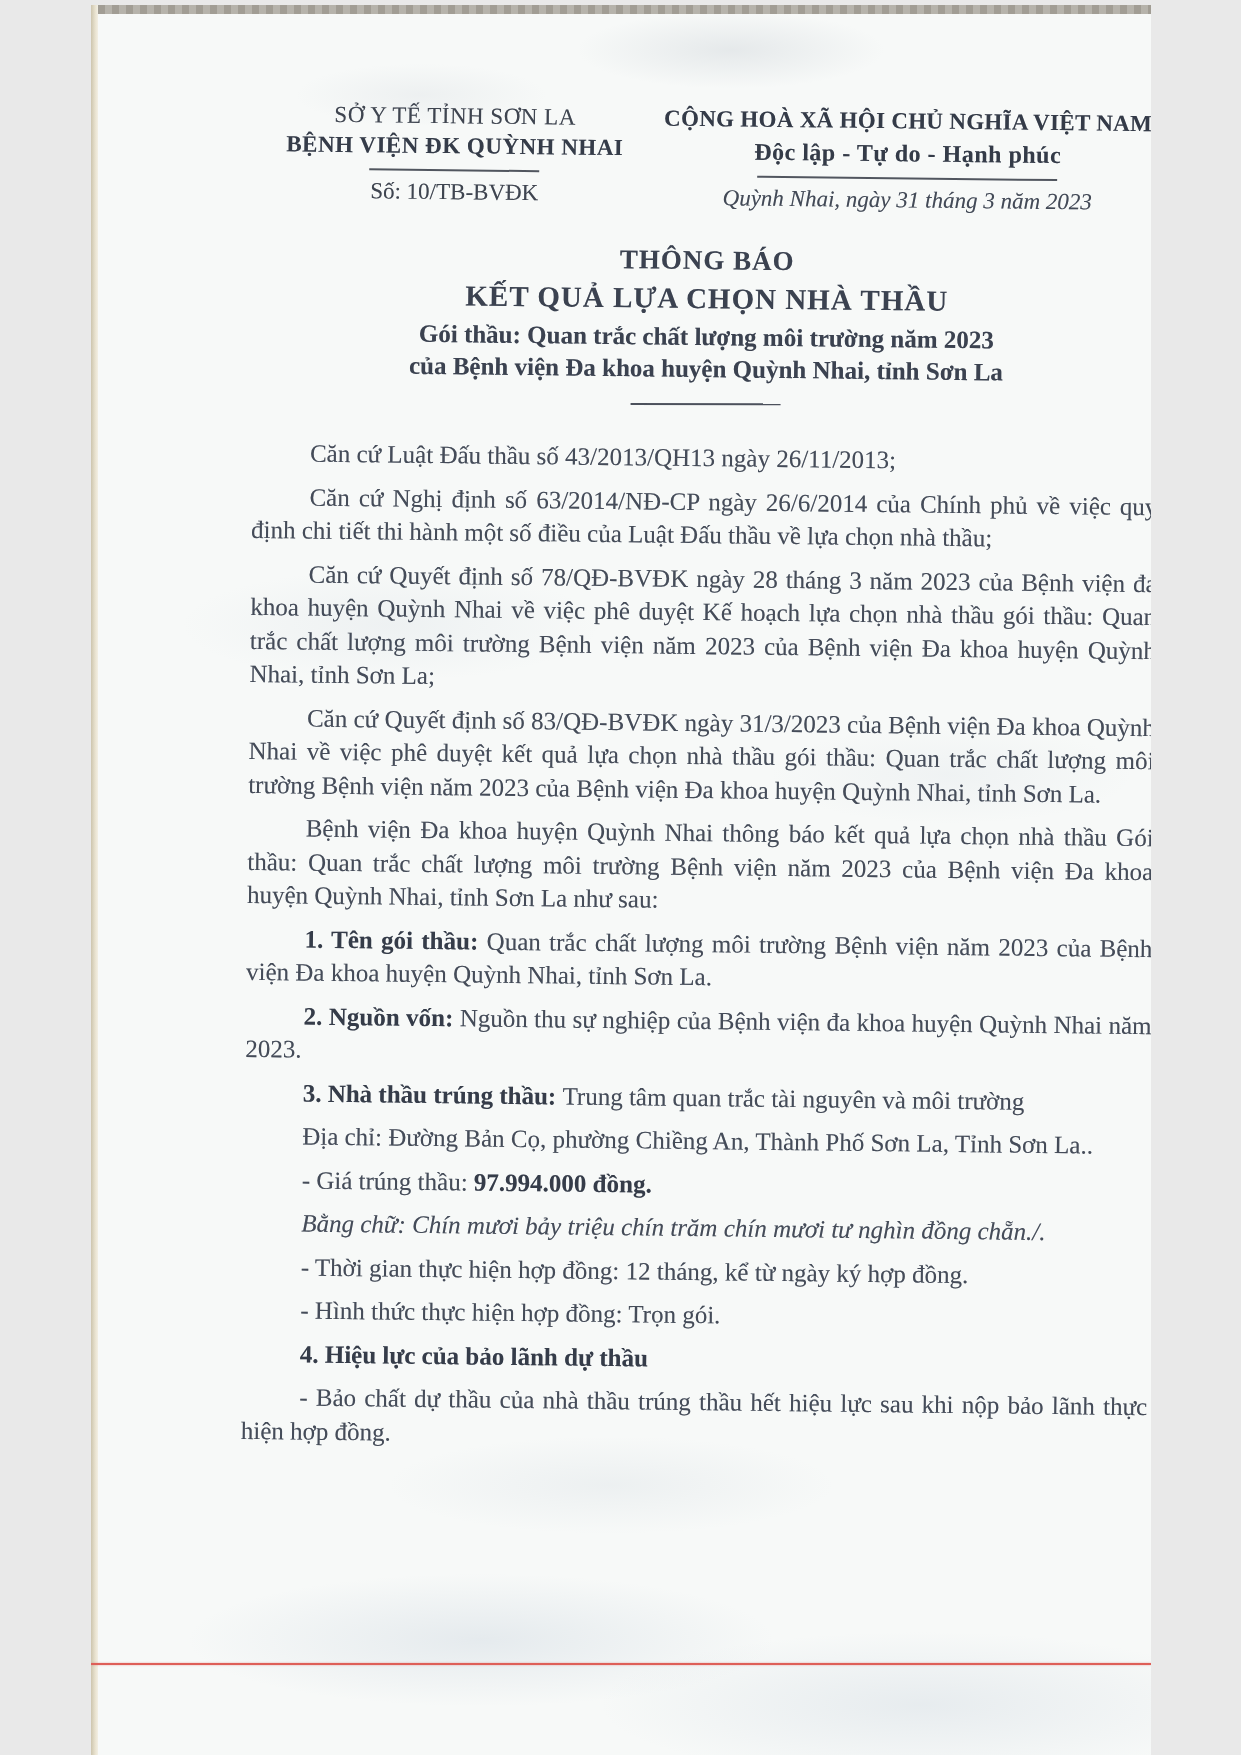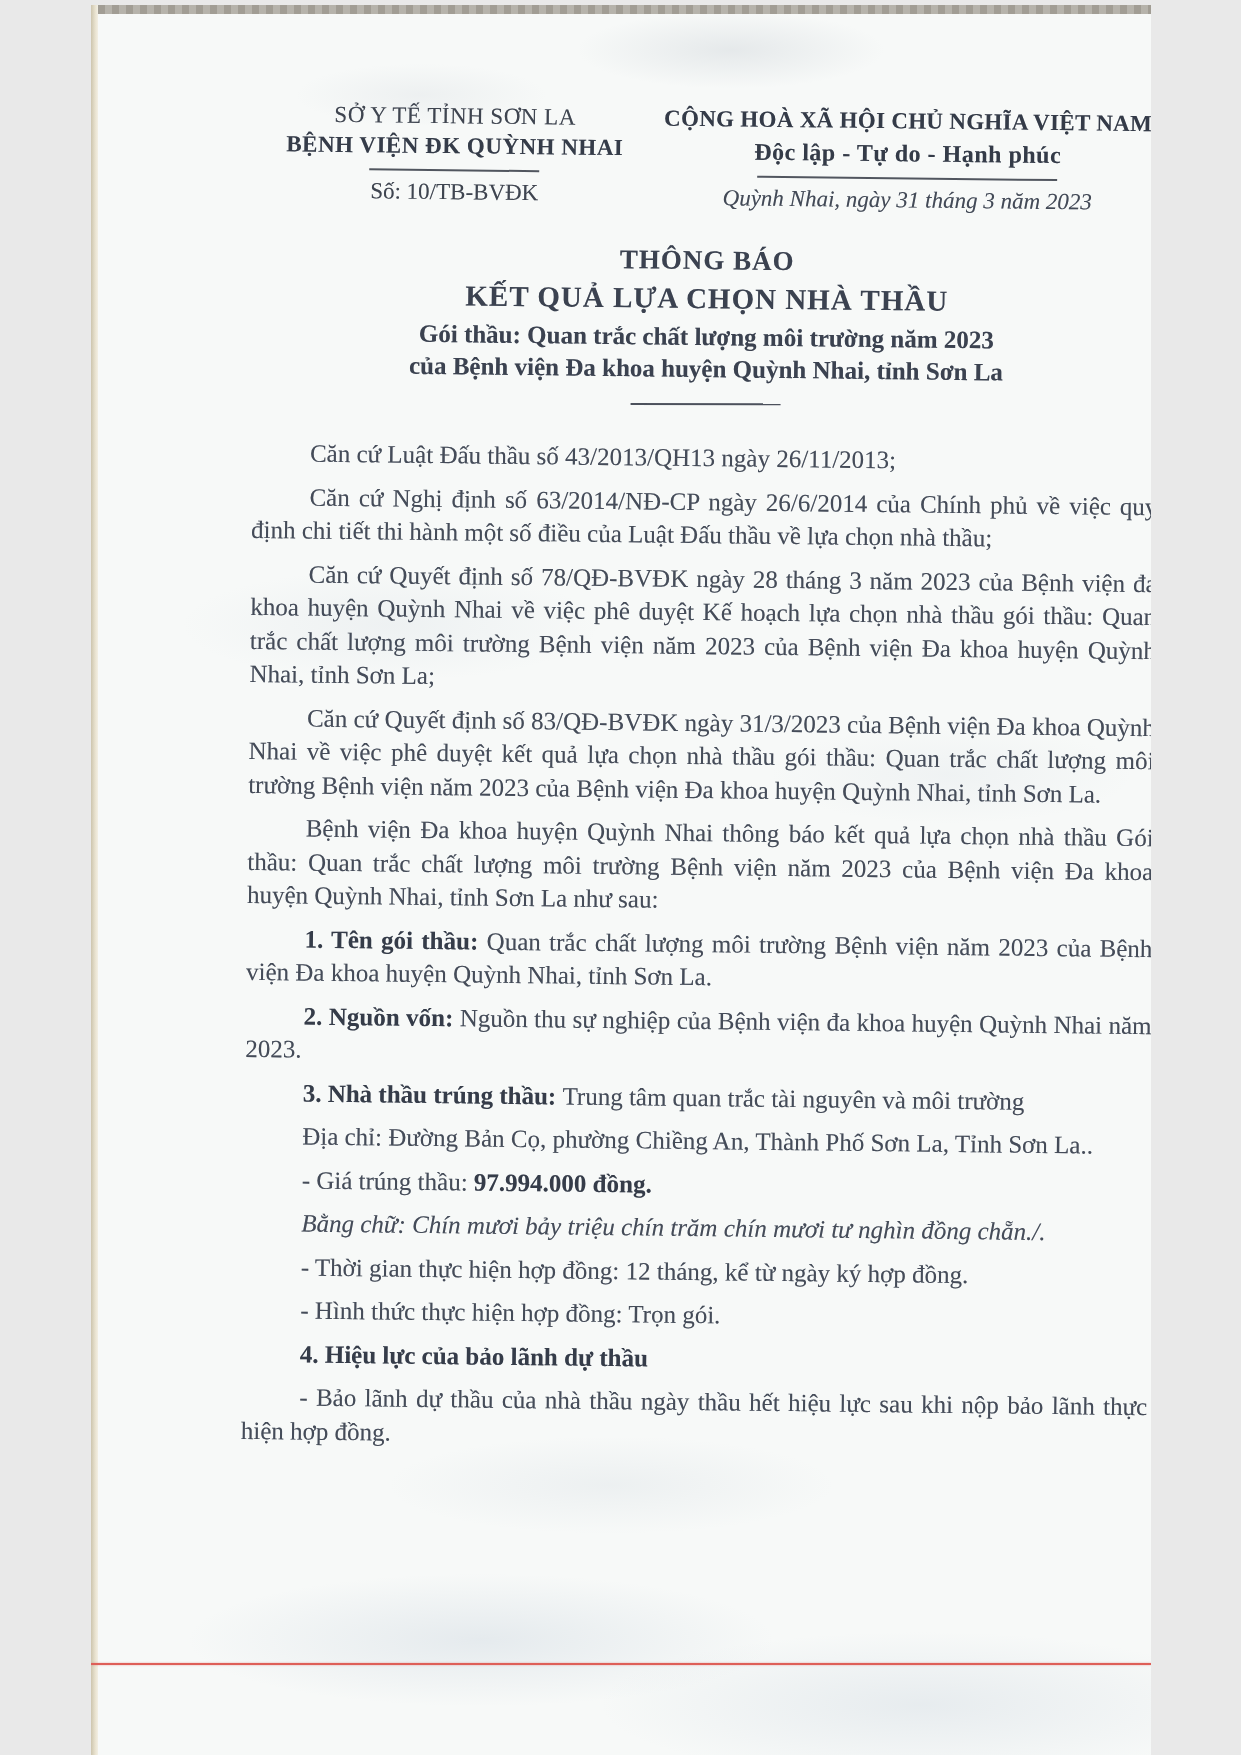--- a/index.html
+++ b/index.html
@@ -99,19 +99,19 @@
         <p class="para indent"><span>Bệnh viện Đa khoa huyện Quỳnh Nhai thông báo kết quả lựa chọn nhà thầu Gói thầu: Quan trắc chất lượng môi trường Bệnh viện năm 2023 của Bệnh viện Đa khoa huyện Quỳnh Nhai, tỉnh Sơn La như sau:</span></p>
         <p class="para indent"><span class="b">1. Tên gói thầu: </span><span>Quan trắc chất lượng môi trường Bệnh viện năm 2023 của Bệnh viện Đa khoa huyện Quỳnh Nhai, tỉnh Sơn La.</span></p>
         <p class="para indent"><span class="b">2. Nguồn vốn: </span><span>Nguồn thu sự nghiệp của Bệnh viện đa khoa huyện Quỳnh Nhai năm 2023.</span></p>
         <p class="para indent"><span class="b">3. Nhà thầu trúng thầu: </span><span>Trung tâm quan trắc tài nguyên và môi trường</span></p>
         <p class="para indent"><span>Địa chỉ: Đường Bản Cọ, phường Chiềng An, Thành Phố Sơn La, Tỉnh Sơn La..</span></p>
         <p class="para indent"><span>- Giá trúng thầu: </span><span class="b">97.994.000  đồng.</span></p>
         <p class="para indent"><span class="i">Bằng chữ: Chín mươi bảy triệu chín trăm chín mươi tư nghìn đồng chẵn./.</span></p>
         <p class="para indent"><span>- Thời gian thực hiện hợp đồng: 12 tháng, kể từ ngày ký hợp đồng.</span></p>
         <p class="para indent"><span>- Hình thức thực hiện hợp đồng: Trọn gói.</span></p>
         <p class="para indent"><span class="b">4. Hiệu lực của bảo lãnh dự thầu</span></p>
-        <p class="para indent"><span>- Bảo lãnh dự thầu của nhà thầu ngày thầu hết hiệu lực sau khi nộp bảo lãnh thực hiện hợp đồng.</span></p>
+        <p class="para indent"><span>- Bảo chất dự thầu của nhà thầu trúng thầu hết hiệu lực sau khi nộp bảo lãnh thực hiện hợp đồng.</span></p>
       </div>
 
   </div>
 
   <div class="red-line"></div>
 </div>
 
 </body></html>

